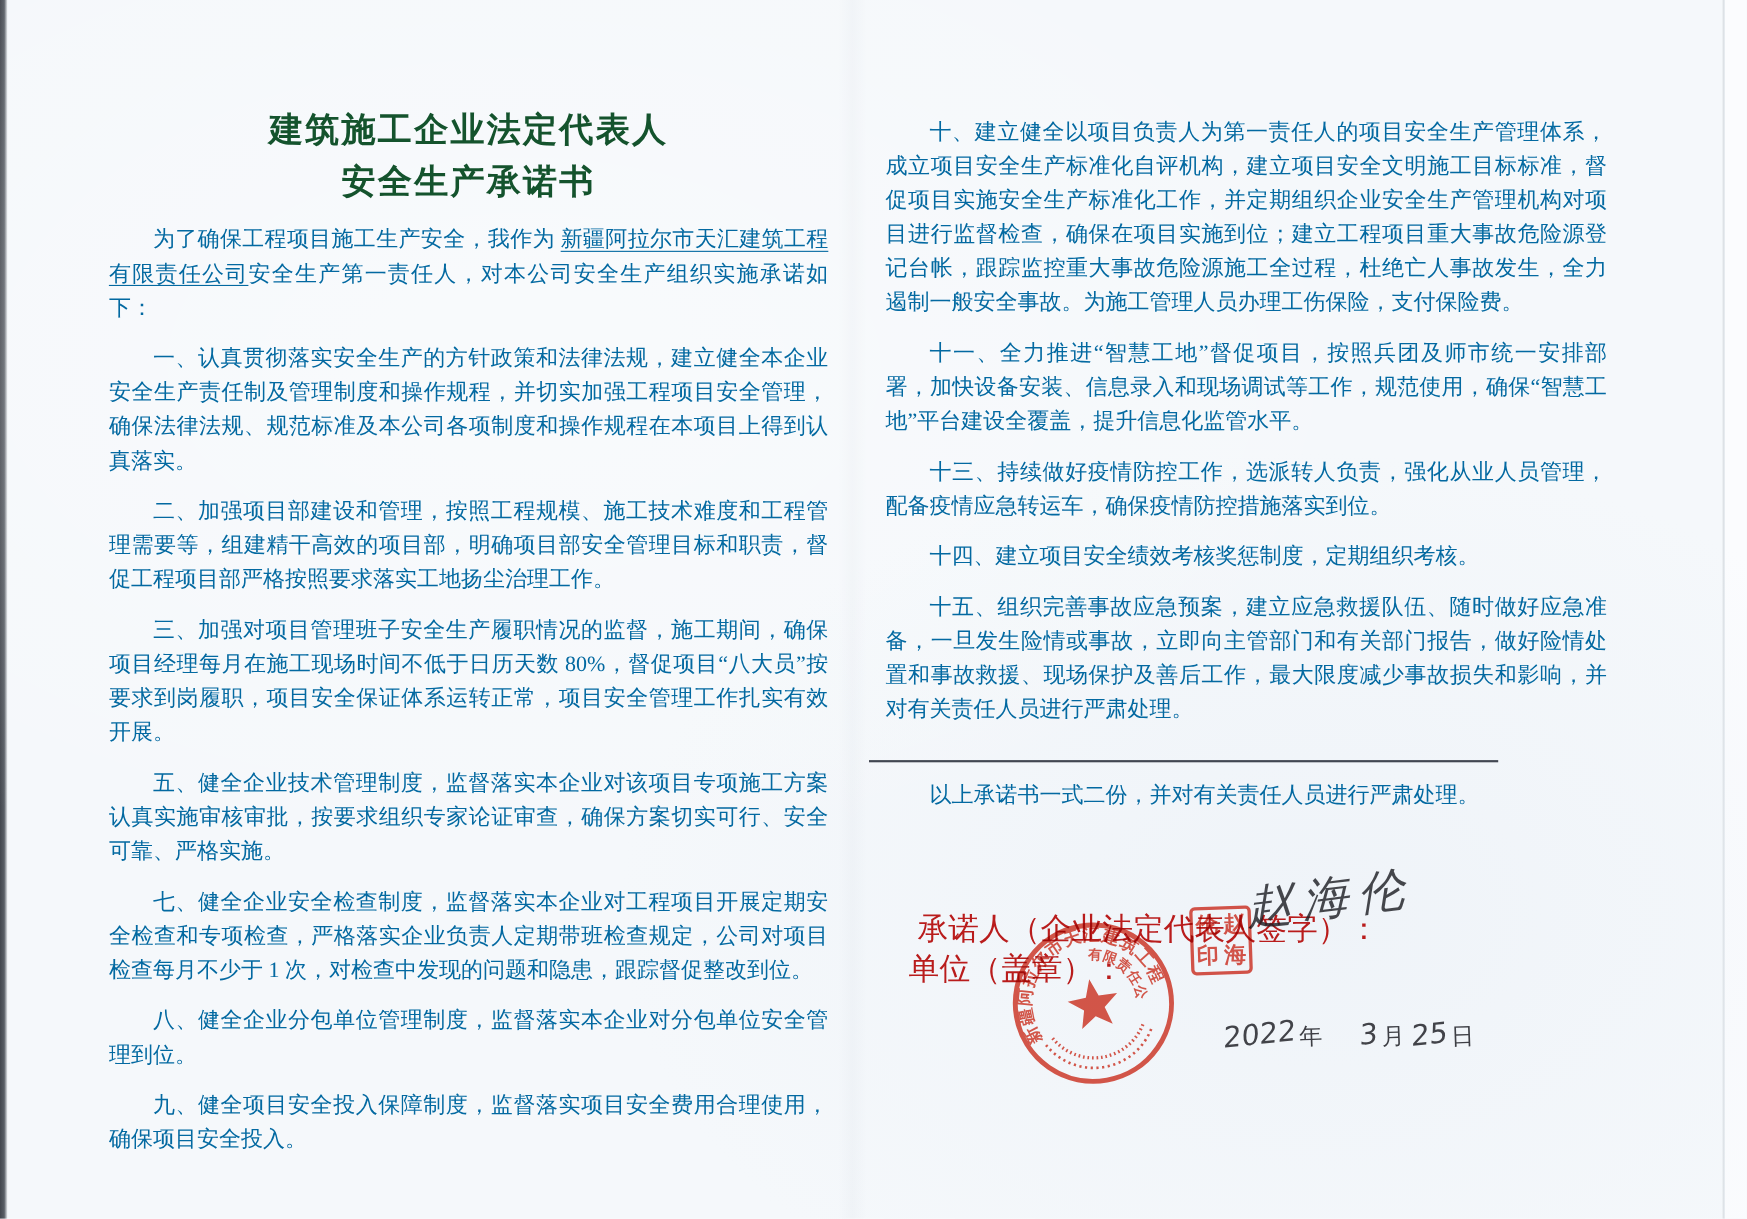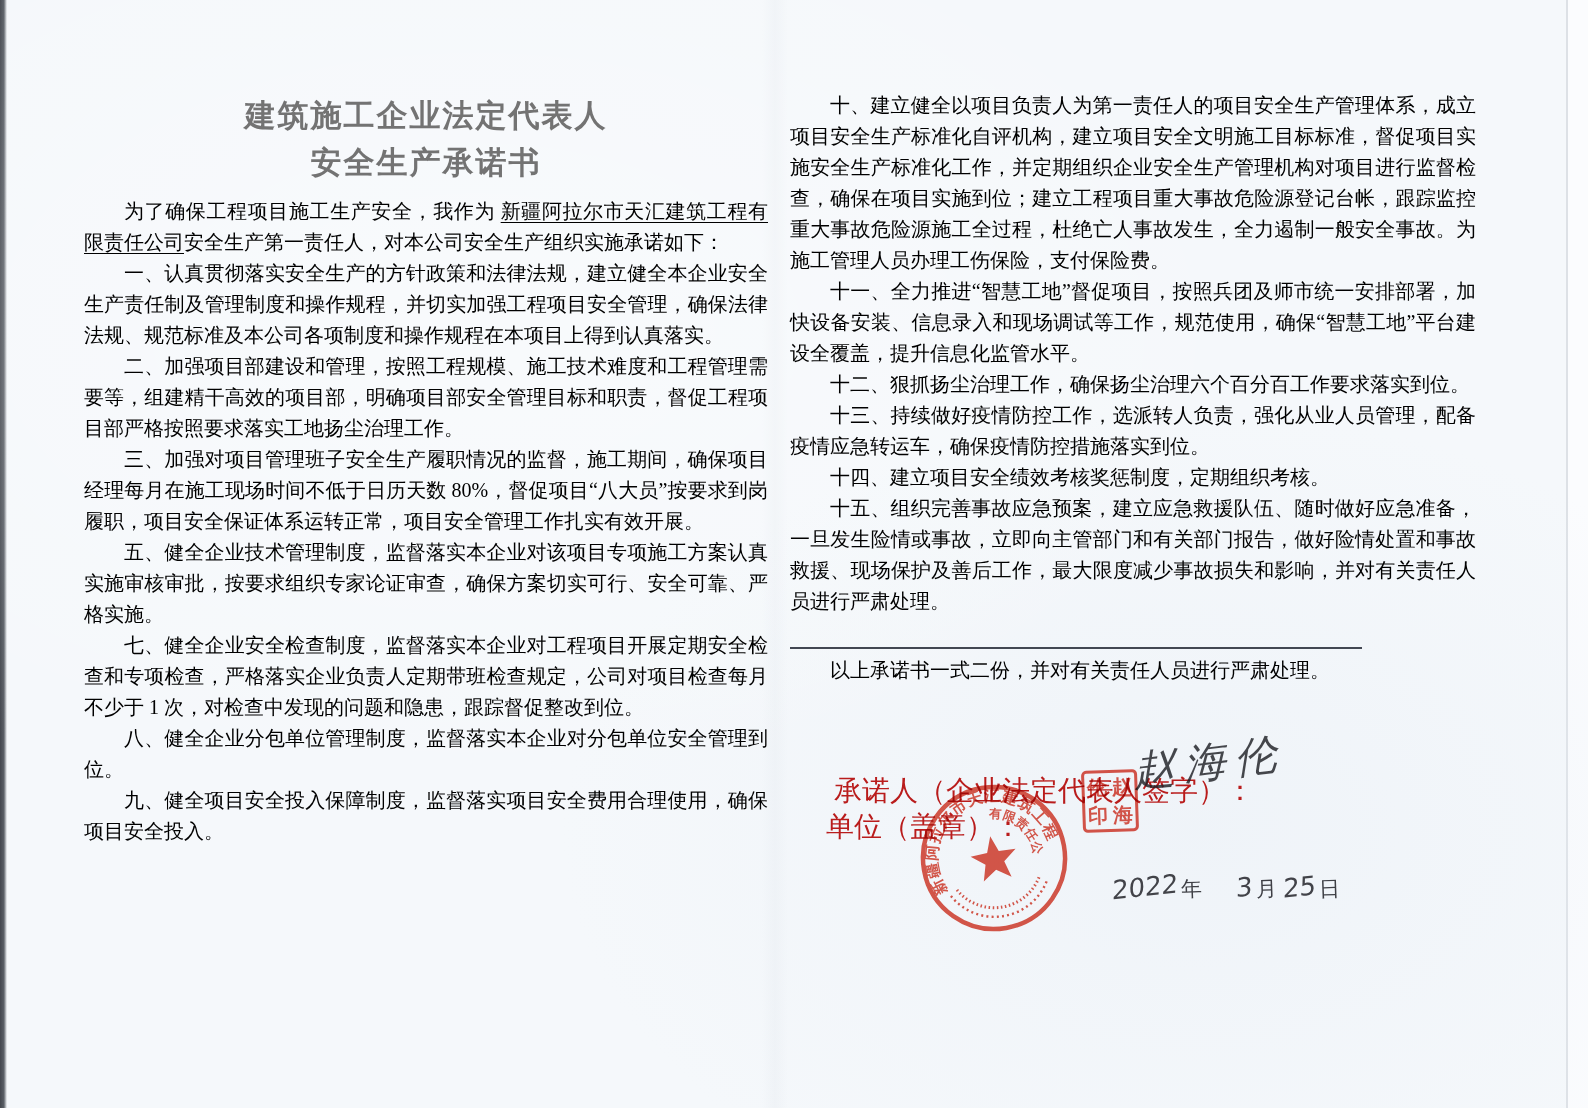--- a/index.html
+++ b/index.html
@@ -18,28 +18,28 @@
       radial-gradient(1200px 700px at 30% 30%,rgba(255,255,255,0.35),rgba(255,255,255,0) 70%),
       radial-gradient(900px 600px at 75% 75%,rgba(233,239,246,0.5),rgba(233,239,246,0) 70%);}
   .gutter{position:absolute;left:762px;top:0;width:26px;height:1108px;pointer-events:none;
     background:linear-gradient(90deg,rgba(150,160,175,0) 0%,rgba(150,160,175,0.06) 50%,rgba(150,160,175,0) 100%);}
 
   .page-col{position:absolute;color:#3f4553;}
   .page-col.left{left:84px;top:84px;width:684px;}
   .page-col.right{left:790px;top:90px;width:686px;}
 
   .doc-title{
-    font-family:Liberation Mono, monospace;
-    font-weight:700;color:#737373;text-align:center;
+    font-family:Liberation Serif, serif;
+    font-weight:700;color:#14532d;text-align:center;
     font-size:31px;line-height:47px;letter-spacing:2px;
     padding-top:10px;margin:0 0 8px 0;
   }
   .para{
-    margin:0;text-indent:2em;font-size:20px;line-height:31px;
-    text-align:justify;text-justify:inter-ideograph;color:#000000;
+    margin:15px;text-indent:2em;font-size:20px;line-height:31px;
+    text-align:justify;text-justify:inter-ideograph;color:#0369a1;
   }
   .para u{text-underline-offset:4px;text-decoration-thickness:1.2px;}
 
   .sep-line{border:none;border-top:2px solid #424752;width:572px;margin:30px 0 6px 0;}
 
   .sign-block{position:relative;height:330px;margin-top:14px;}
   .sign-label{position:absolute;font-size:28px;color:#b91c1c;white-space:nowrap;}
   #promisor-label{left:44px;top:72px;}
   #unit-label{left:36px;top:108px;}
 
@@ -97,21 +97,20 @@
   <p class="para">三、加强对项目管理班子安全生产履职情况的监督，施工期间，确保项目经理每月在施工现场时间不低于日历天数 80%，督促项目“八大员”按要求到岗履职，项目安全保证体系运转正常，项目安全管理工作扎实有效开展。</p>
   <p class="para">五、健全企业技术管理制度，监督落实本企业对该项目专项施工方案认真实施审核审批，按要求组织专家论证审查，确保方案切实可行、安全可靠、严格实施。</p>
   <p class="para">七、健全企业安全检查制度，监督落实本企业对工程项目开展定期安全检查和专项检查，严格落实企业负责人定期带班检查规定，公司对项目检查每月不少于 1 次，对检查中发现的问题和隐患，跟踪督促整改到位。</p>
   <p class="para">八、健全企业分包单位管理制度，监督落实本企业对分包单位安全管理到位。</p>
   <p class="para">九、健全项目安全投入保障制度，监督落实项目安全费用合理使用，确保项目安全投入。</p>
 </div>
 
 <div class="page-col right">
   <p class="para">十、建立健全以项目负责人为第一责任人的项目安全生产管理体系，成立项目安全生产标准化自评机构，建立项目安全文明施工目标标准，督促项目实施安全生产标准化工作，并定期组织企业安全生产管理机构对项目进行监督检查，确保在项目实施到位；建立工程项目重大事故危险源登记台帐，跟踪监控重大事故危险源施工全过程，杜绝亡人事故发生，全力遏制一般安全事故。为施工管理人员办理工伤保险，支付保险费。</p>
   <p class="para">十一、全力推进“智慧工地”督促项目，按照兵团及师市统一安排部署，加快设备安装、信息录入和现场调试等工作，规范使用，确保“智慧工地”平台建设全覆盖，提升信息化监管水平。</p>
-  <p class="para">十二、狠抓扬尘治理工作，确保扬尘治理六个百分百工作要求落实到位。</p>
   <p class="para">十三、持续做好疫情防控工作，选派转人负责，强化从业人员管理，配备疫情应急转运车，确保疫情防控措施落实到位。</p>
   <p class="para">十四、建立项目安全绩效考核奖惩制度，定期组织考核。</p>
   <p class="para">十五、组织完善事故应急预案，建立应急救援队伍、随时做好应急准备，一旦发生险情或事故，立即向主管部门和有关部门报告，做好险情处置和事故救援、现场保护及善后工作，最大限度减少事故损失和影响，并对有关责任人员进行严肃处理。</p>
 
   <hr class="sep-line">
   <p class="para">以上承诺书一式二份，并对有关责任人员进行严肃处理。</p>
 
   <div class="sign-block">
     <span class="sign-label" id="promisor-label">承诺人（企业法定代表人签字）：</span>
     <span class="sign-label" id="unit-label">单位（盖章）：</span>

